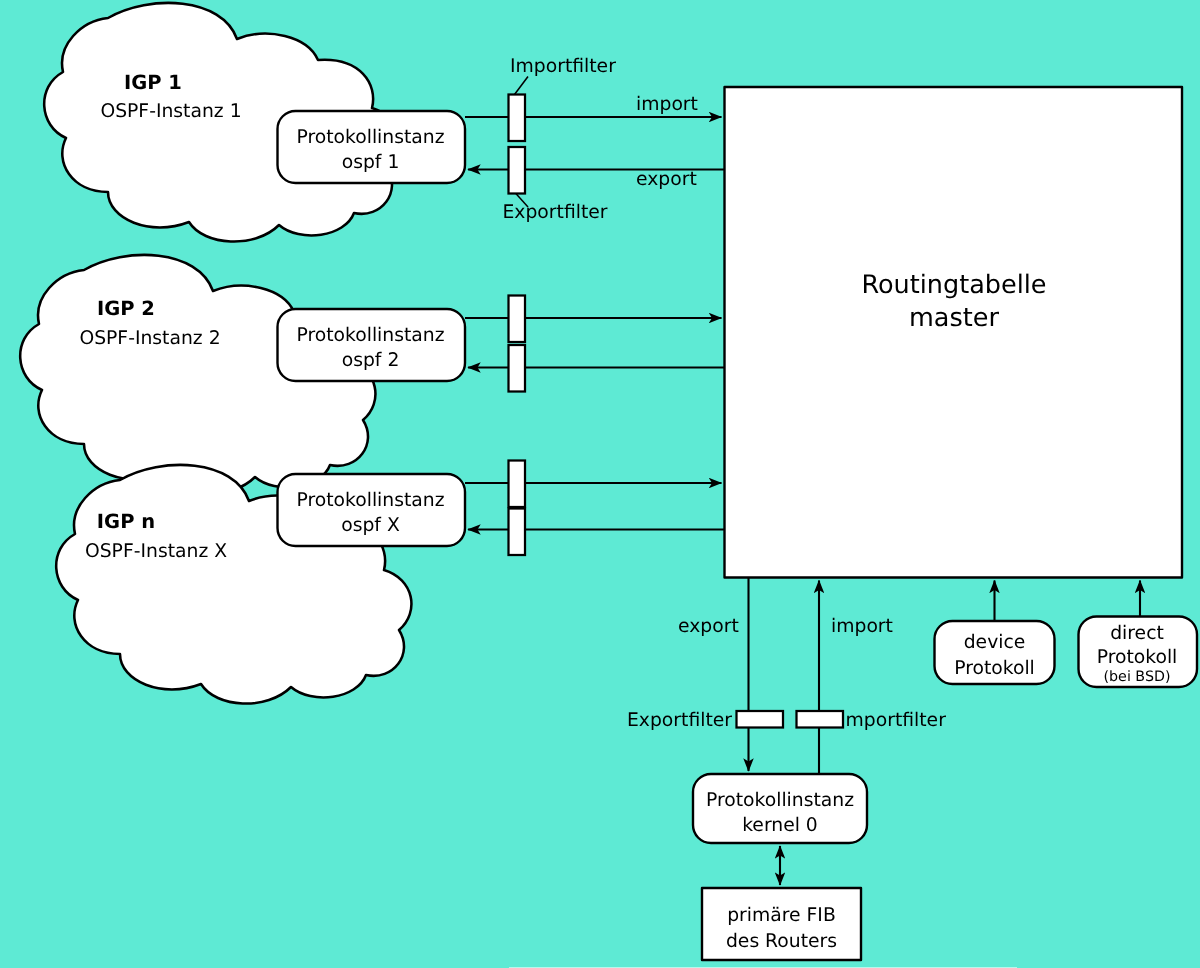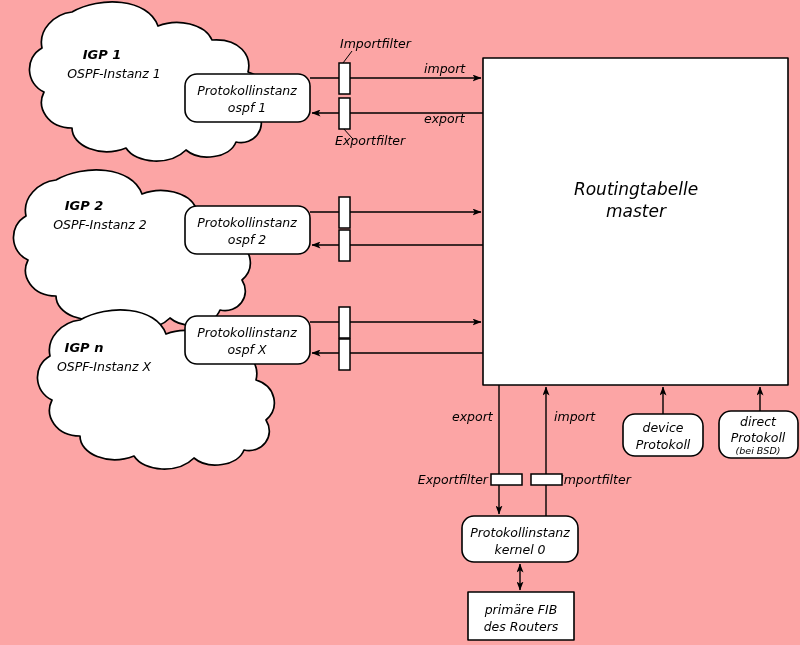--- a/index.html
+++ b/index.html
@@ -10,22 +10,21 @@
   body {
     width: 800px;
     height: 645px;
     font-family: "DejaVu Sans", sans-serif;
     overflow: hidden;
   }
   #diagram-root {
     position: relative;
     width: 800px;
     height: 645px;
-    background: #fca5a5;
-    font-style: italic;
+    background: #5eead4;
   }
   svg.diagram {
     display: block;
     width: 800px;
     height: 645px;
   }
   .shape-stroke {
     fill: #ffffff;
     stroke: #000000;
     stroke-width: 1.6;

